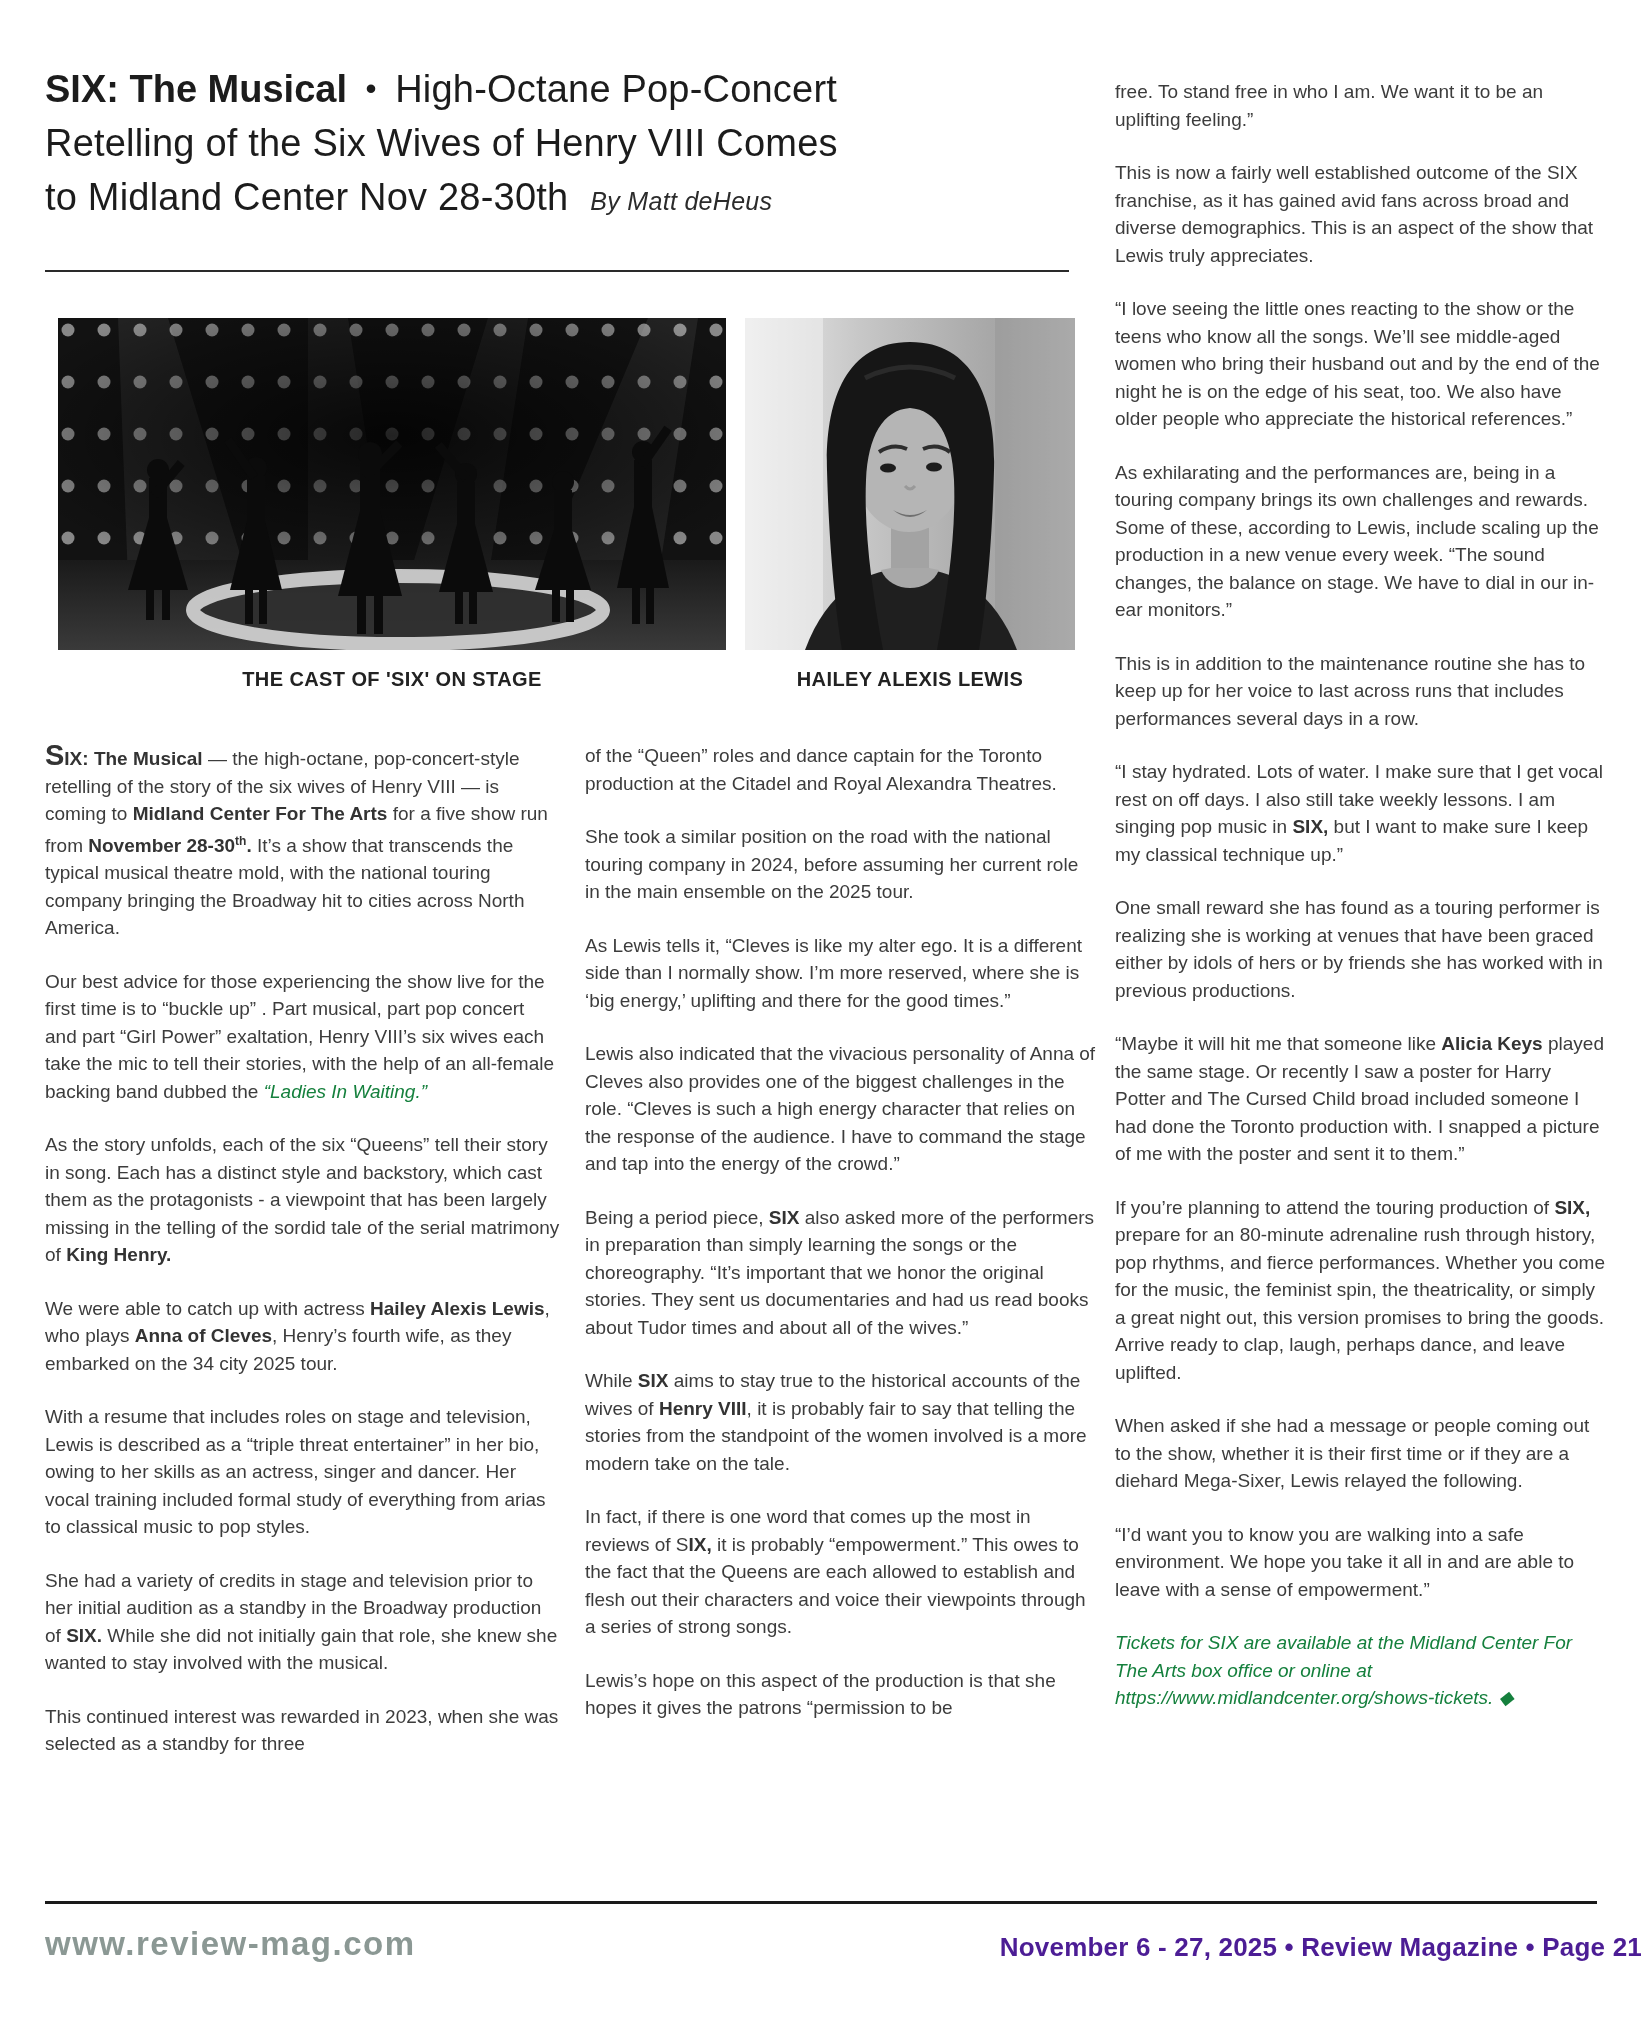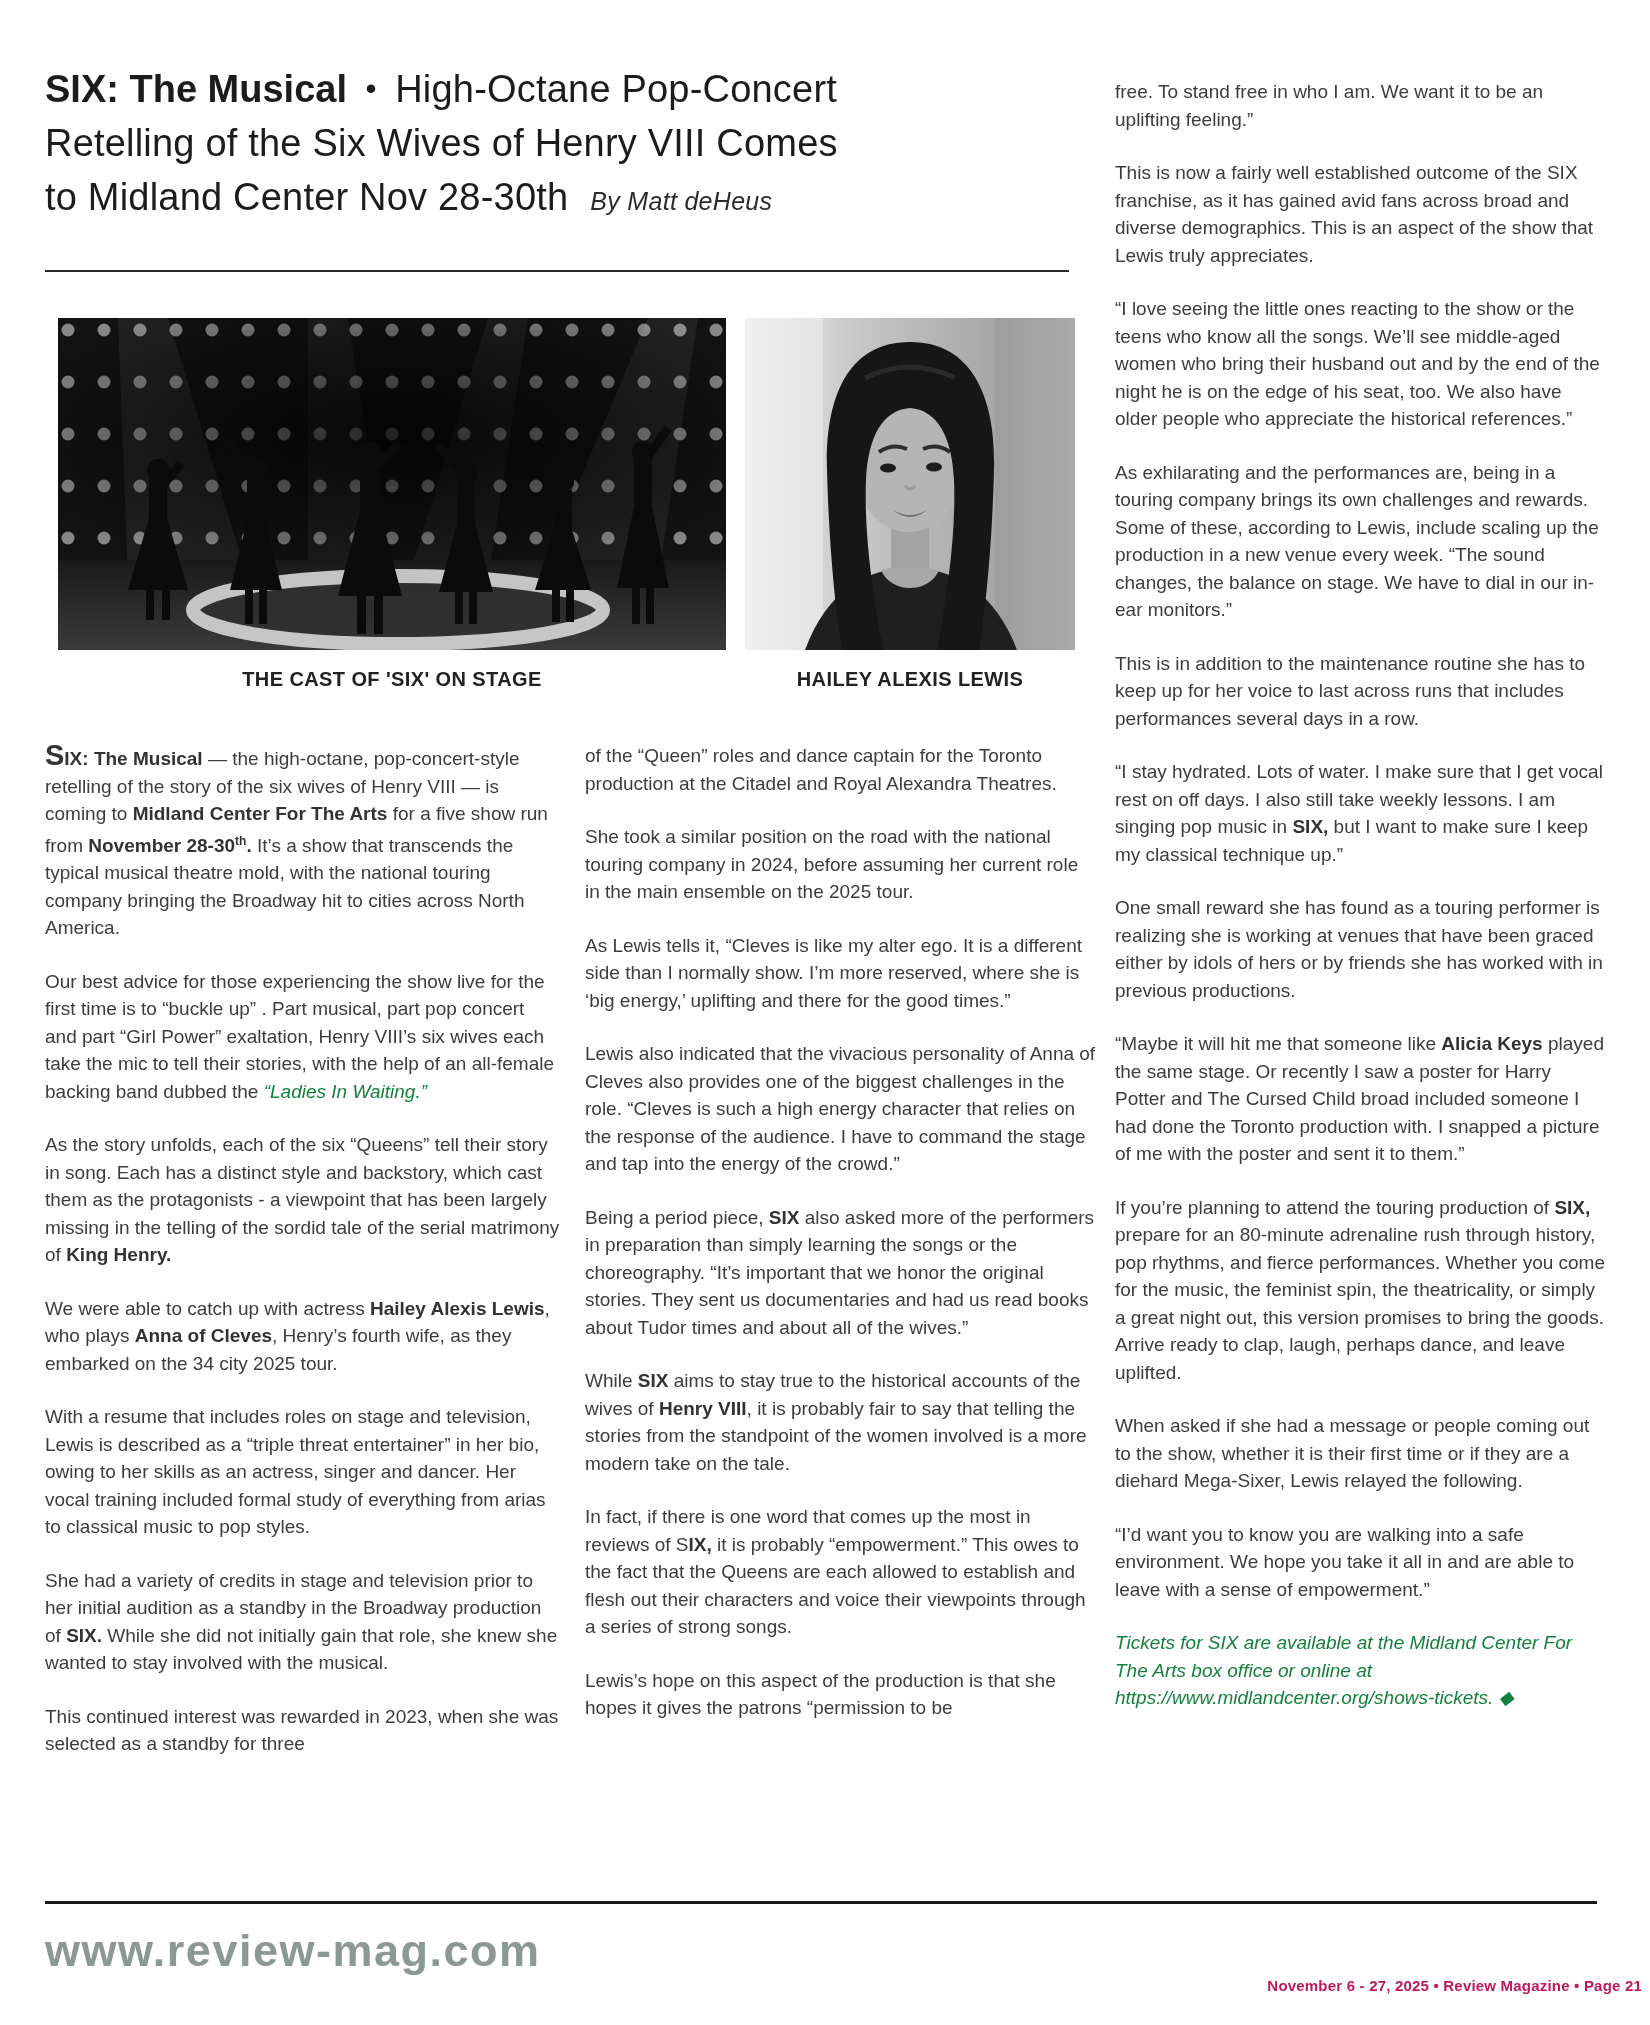--- a/index.html
+++ b/index.html
@@ -28,24 +28,24 @@
   #col1{left:45px;top:742px;width:516px;}
   #col2{left:585px;top:742px;width:512px;}
   #col3{left:1115px;top:78px;width:492px;}
   .col p{margin:0 0 26px 0;}
   .run-b{font-weight:700;color:#333;}
   .run-bi{font-weight:400;font-style:italic;color:#15803d;margin-top:32px;}
   .run-lead{font-weight:700;font-size:29px;color:#333;}
   .run-bsup{font-weight:700;font-size:12px;vertical-align:7px;color:#333;}
   
   #footer-rule{position:absolute;left:45px;top:1901px;width:1552px;height:3px;background:#1a1a1a;}
-  #footer-site{position:absolute;left:45px;top:1925px;font-size:45px;font-weight:700;
+  #footer-site{position:absolute;left:45px;top:1925px;font-size:33px;font-weight:700;
     color:#8b9894;letter-spacing:1.5px;}
-  #footer-issue{position:absolute;right:53px;top:1977px;font-size:15px;font-weight:700;
-    color:#be185d;letter-spacing:.2px;}
+  #footer-issue{position:absolute;right:53px;top:1932px;font-size:26px;font-weight:700;
+    color:#4c1d95;letter-spacing:.2px;}
 </style>
 </head>
 <body>
 
 <div id="page">
 
   <div id="title-block">
     <div class="title-line">
       <span class="title-bold">SIX: The Musical</span>
       <span class="title-bullet">•</span>

